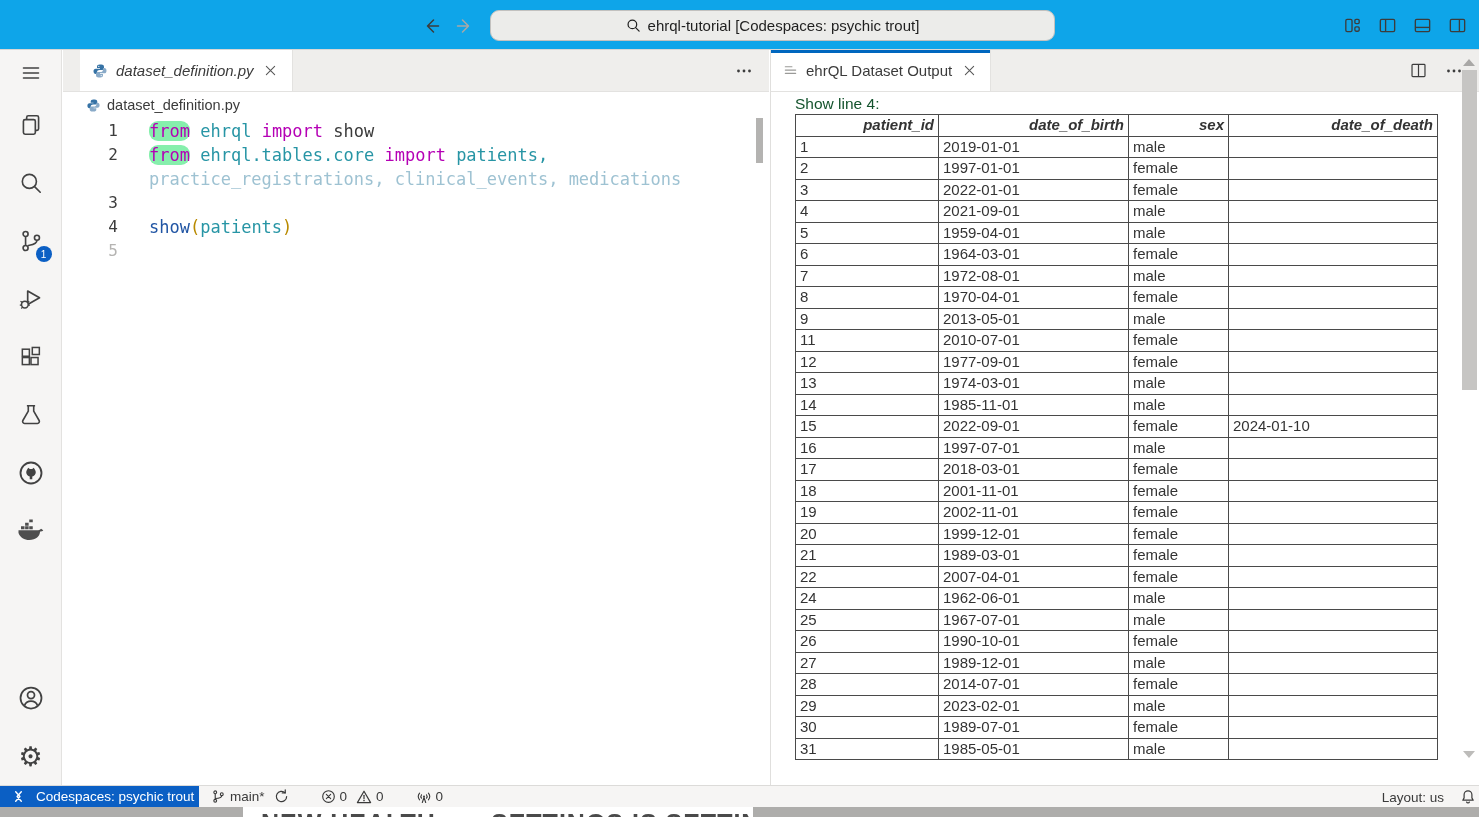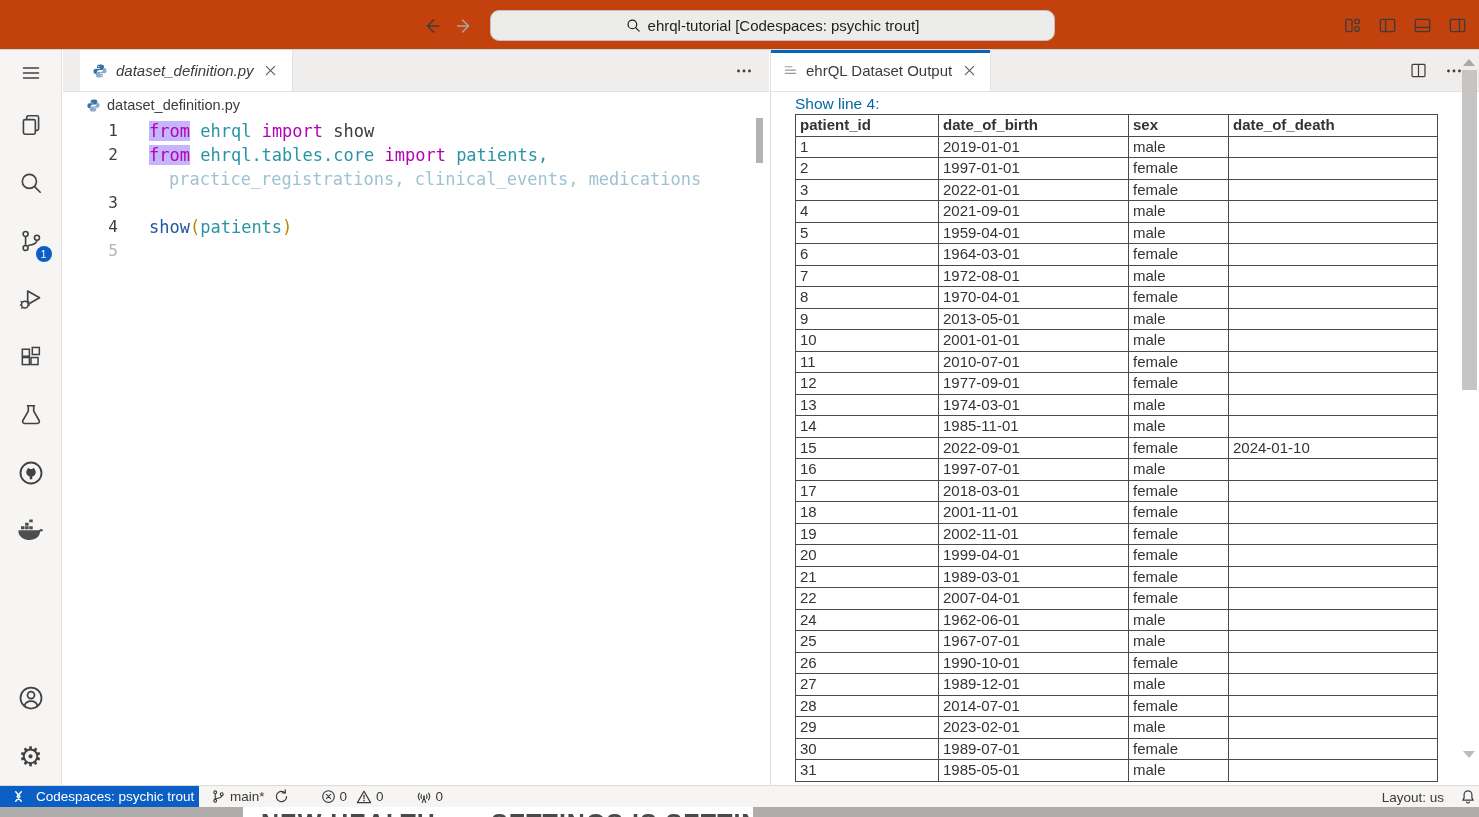--- a/index.html
+++ b/index.html
@@ -2,21 +2,21 @@
 <html><head>
 <meta charset="utf-8">
 <style>
   * { box-sizing: border-box; margin: 0; padding: 0; }
   html,body { width:1479px; height:817px; overflow:hidden; background:#fff;
               font-family:"Liberation Sans", sans-serif; }
   .window { position:relative; width:1479px; height:817px; background:#fff; }
 
   
   .titlebar { position:absolute; top:0; left:0; right:0; height:50px;
-              background:#c2410c; border-bottom:1px solid #d8d7d5; }
+              background:#0ea5e9; border-bottom:1px solid #d8d7d5; }
   .nav-arrow { position:absolute; top:13px; width:26px; height:26px; display:flex;
                align-items:center; justify-content:center; cursor:pointer; }
   .nav-back { left:418px; color:#3c3c3c; }
   .nav-fwd  { left:452px; color:#a9a8a6; }
   .searchbox { position:absolute; left:490px; top:10px; width:565px; height:31px;
                background:#ececea; border:1px solid #c2c1bf; border-radius:9px;
                display:flex; align-items:center; justify-content:center; gap:7px;
                color:#1f1f1f; font-size:15px; cursor:pointer; }
   .win-controls { position:absolute; right:10px; top:13px; display:flex; gap:11px; }
   .win-controls .wc { width:24px; height:24px; display:flex; align-items:center;
@@ -69,36 +69,36 @@
                font-family:"DejaVu Sans Mono", monospace; font-size:17px; overflow:hidden;
                padding-top:1px; cursor:text; }
   .cline { display:flex; height:24px; line-height:24px; white-space:pre; }
   .ln { width:55px; text-align:right; color:#3c3c3c; flex:none;
         font-size:16px; }
   .ln.dim { color:#b5b4b2; }
   .gutter-gap { width:31px; flex:none; }
   .tok-kw { color:#b501b5; }
   .tok-mod { color:#2795a5; }
   .tok-pl { color:#3b3b3b; }
-  .tok-faded { color:#9ec2d2;margin-left:20px; }
+  .tok-faded { color:#9ec2d2; }
   .tok-fn { color:#2155a4; }
   .tok-paren { color:#b98a00; }
-  .tok-hl { background:#c4b5fd; }
+  .tok-hl { background:#86efac;border-radius:9px; }
   .editor-scroll-thumb { position:absolute; right:6px; top:68px; width:7px; height:45px;
                          background:#b4b3b1; cursor:pointer; }
 
   
   .webview { position:absolute; top:42px; left:0; right:0; bottom:0; background:#fff;
              overflow:hidden; }
-  .webview-heading { margin:3px 0 0 24px; font-size:15.5px; color:#0369a1; }
+  .webview-heading { margin:3px 0 0 24px; font-size:15.5px; color:#14532d; }
   table.dataset { border-collapse:collapse; table-layout:fixed; margin:1px 0 0 24px;
                   width:642px; font-size:15px; color:#333; }
   table.dataset th, table.dataset td { border:1px solid #4a4a4a; height:20.5px;
                   line-height:20.5px; padding:0 4px; overflow:hidden; white-space:nowrap; }
-  table.dataset th { font-weight:bold; text-align:left; }
+  table.dataset th { font-weight:bold; text-align:right;font-style:italic; }
   table.dataset td { text-align:left; }
 
   .wv-scrollbar-up { position:absolute; top:9px; right:4px; width:0; height:0;
       border-left:6px solid transparent; border-right:6px solid transparent;
       border-bottom:7px solid #a9a8a6; cursor:pointer; }
   .wv-scrollbar-thumb { position:absolute; top:20px; right:2px; width:15px; height:320px;
       background:#c6c5c3; cursor:pointer; }
   .wv-scrollbar-down { position:absolute; bottom:27px; right:4px; width:0; height:0;
       border-left:6px solid transparent; border-right:6px solid transparent;
       border-top:7px solid #bdbcba; cursor:pointer; }
@@ -437,26 +437,20 @@
                 <td>female</td>
                 <td></td>
               </tr>
               <tr>
                 <td>9</td>
                 <td>2013-05-01</td>
                 <td>male</td>
                 <td></td>
               </tr>
               <tr>
-                <td>10</td>
-                <td>2001-01-01</td>
-                <td>male</td>
-                <td></td>
-              </tr>
-              <tr>
                 <td>11</td>
                 <td>2010-07-01</td>
                 <td>female</td>
                 <td></td>
               </tr>
               <tr>
                 <td>12</td>
                 <td>1977-09-01</td>
                 <td>female</td>
                 <td></td>
@@ -498,21 +492,21 @@
                 <td></td>
               </tr>
               <tr>
                 <td>19</td>
                 <td>2002-11-01</td>
                 <td>female</td>
                 <td></td>
               </tr>
               <tr>
                 <td>20</td>
-                <td>1999-04-01</td>
+                <td>1999-12-01</td>
                 <td>female</td>
                 <td></td>
               </tr>
               <tr>
                 <td>21</td>
                 <td>1989-03-01</td>
                 <td>female</td>
                 <td></td>
               </tr>
               <tr>

